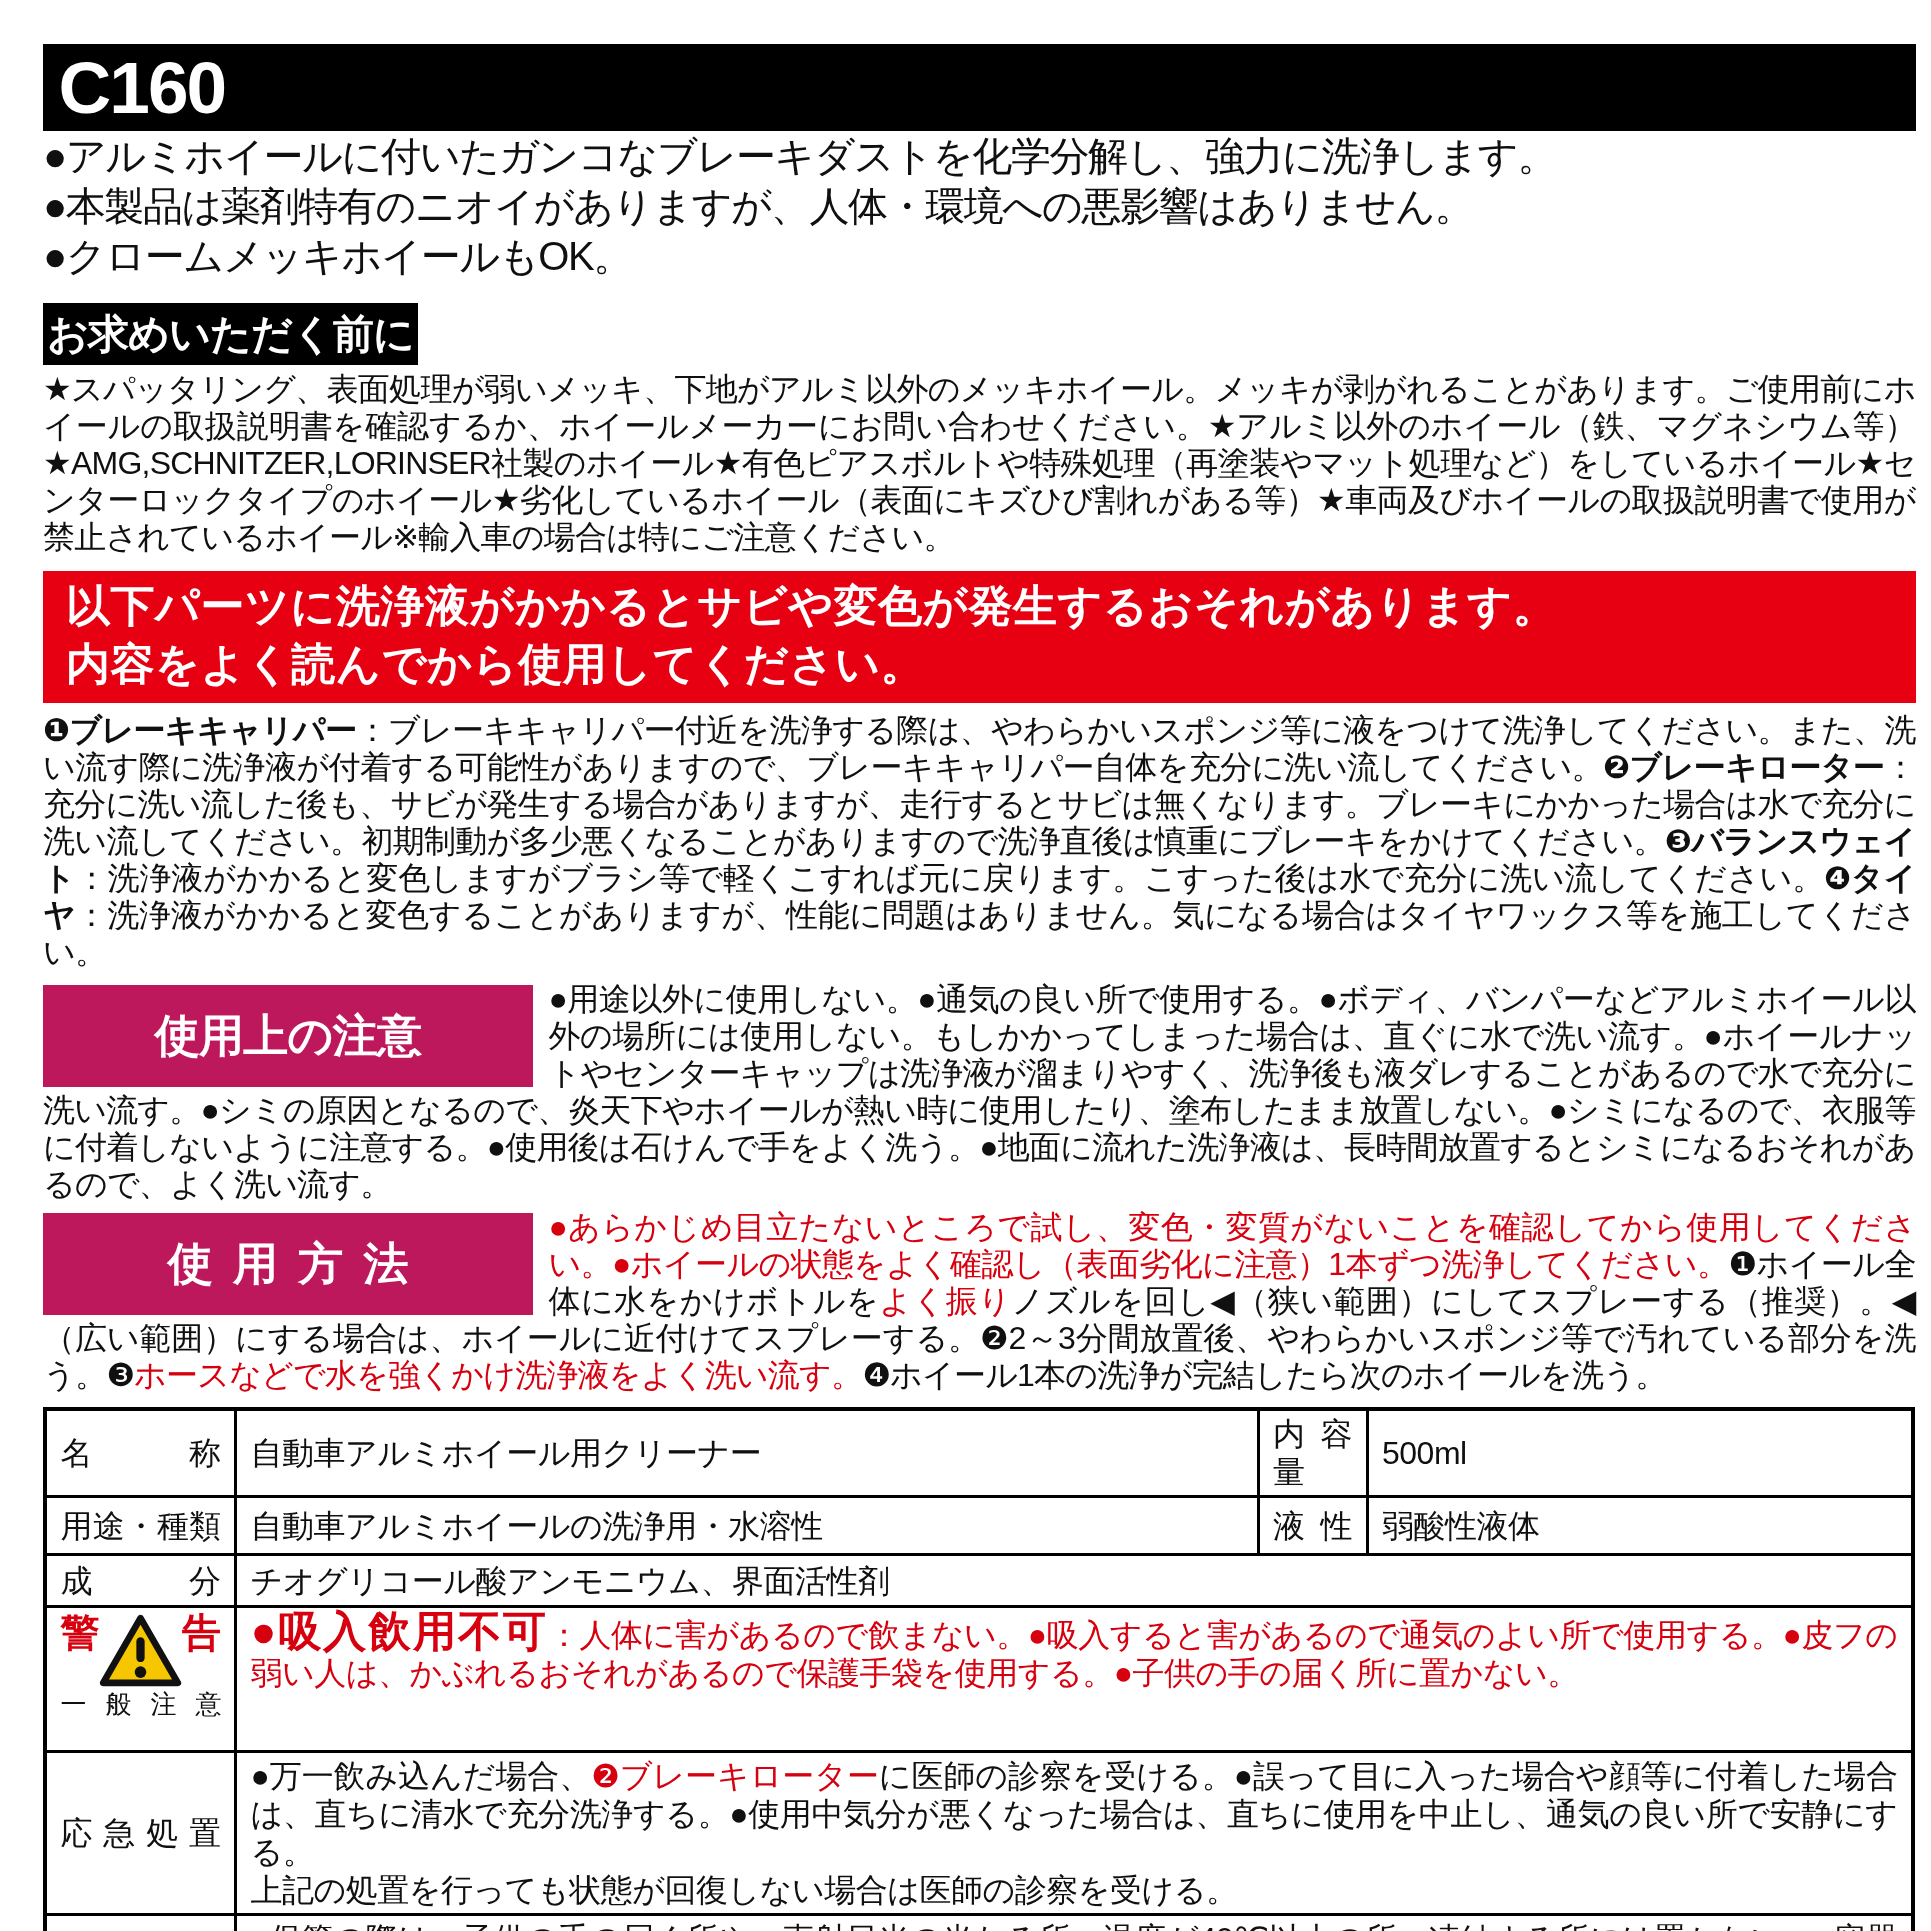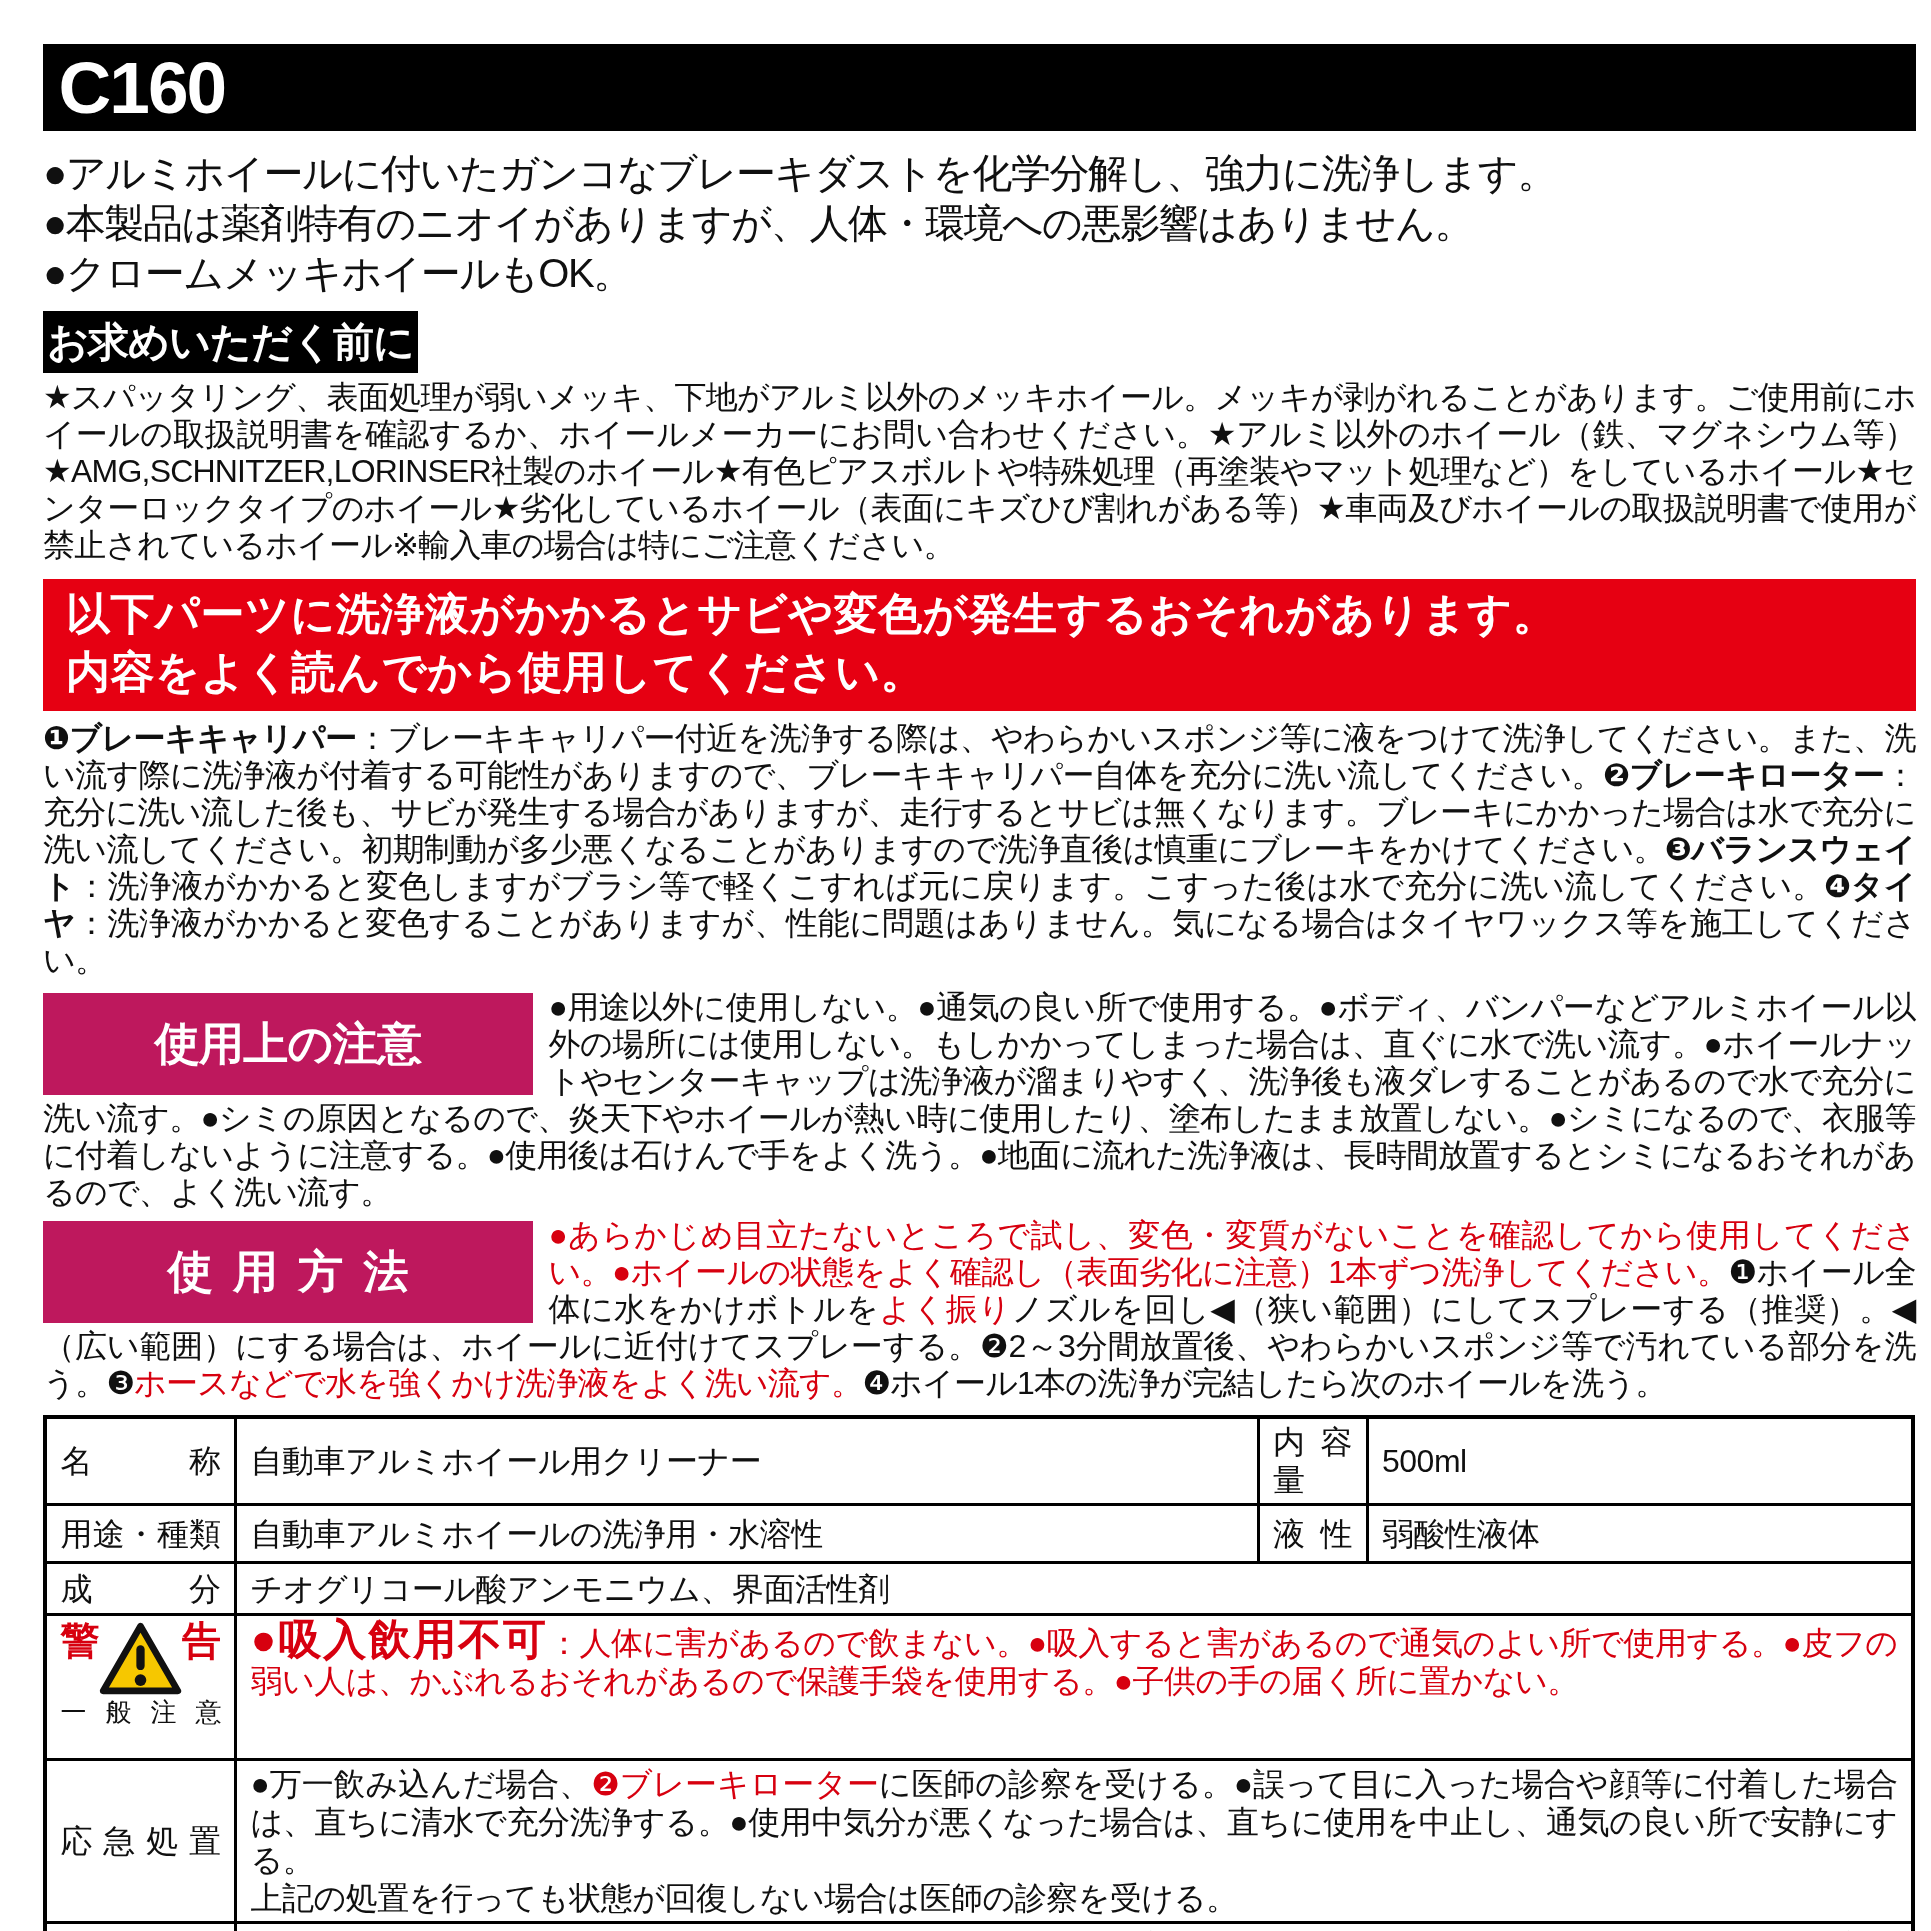--- a/index.html
+++ b/index.html
@@ -7,25 +7,25 @@
     font-family:"Liberation Sans","DejaVu Sans",sans-serif;color:#101010}
   .page{position:relative;width:1931px;height:1931px;padding:44px 15.4px 0 43px;overflow:hidden}
 
   
   .title-bar{background:#000;color:#fff;height:87px;display:flex;align-items:center;
     padding:0 15.4px;overflow:hidden}
   .title-code{font-size:73px;font-weight:bold;letter-spacing:-1.9px}
   .title-name{font-size:56px;font-weight:bold;letter-spacing:-2.9px;white-space:nowrap}
 
   
-  .intro{margin-top:17px}
+  .intro{margin-top:0}
   .bullet-line{font-size:40px;line-height:50px;font-weight:500;letter-spacing:-1.4px;white-space:nowrap}
 
   
-  .sec-row{display:flex;margin-top:13px;height:62px;gap:0}
+  .sec-row{display:flex;margin-top:22px;height:62px;gap:0}
   .sec-black{background:#000;color:#fff;width:375px;display:flex;align-items:center;justify-content:center;
     font-size:41px;font-weight:bold;letter-spacing:-1px}
   .sec-redbar{background:#e60012;color:#fff;flex:1;display:flex;align-items:center;justify-content:center;
     font-size:43px;font-weight:bold;letter-spacing:1px}
 
   .body-text{font-size:32px;line-height:37px;letter-spacing:-0.8px;text-align:justify}
   .mt6{margin-top:5.8px}.mt10{margin-top:9.7px}
 
   
   .red-band{margin-top:15.4px;background:#e60012;color:#fff;font-weight:bold;

